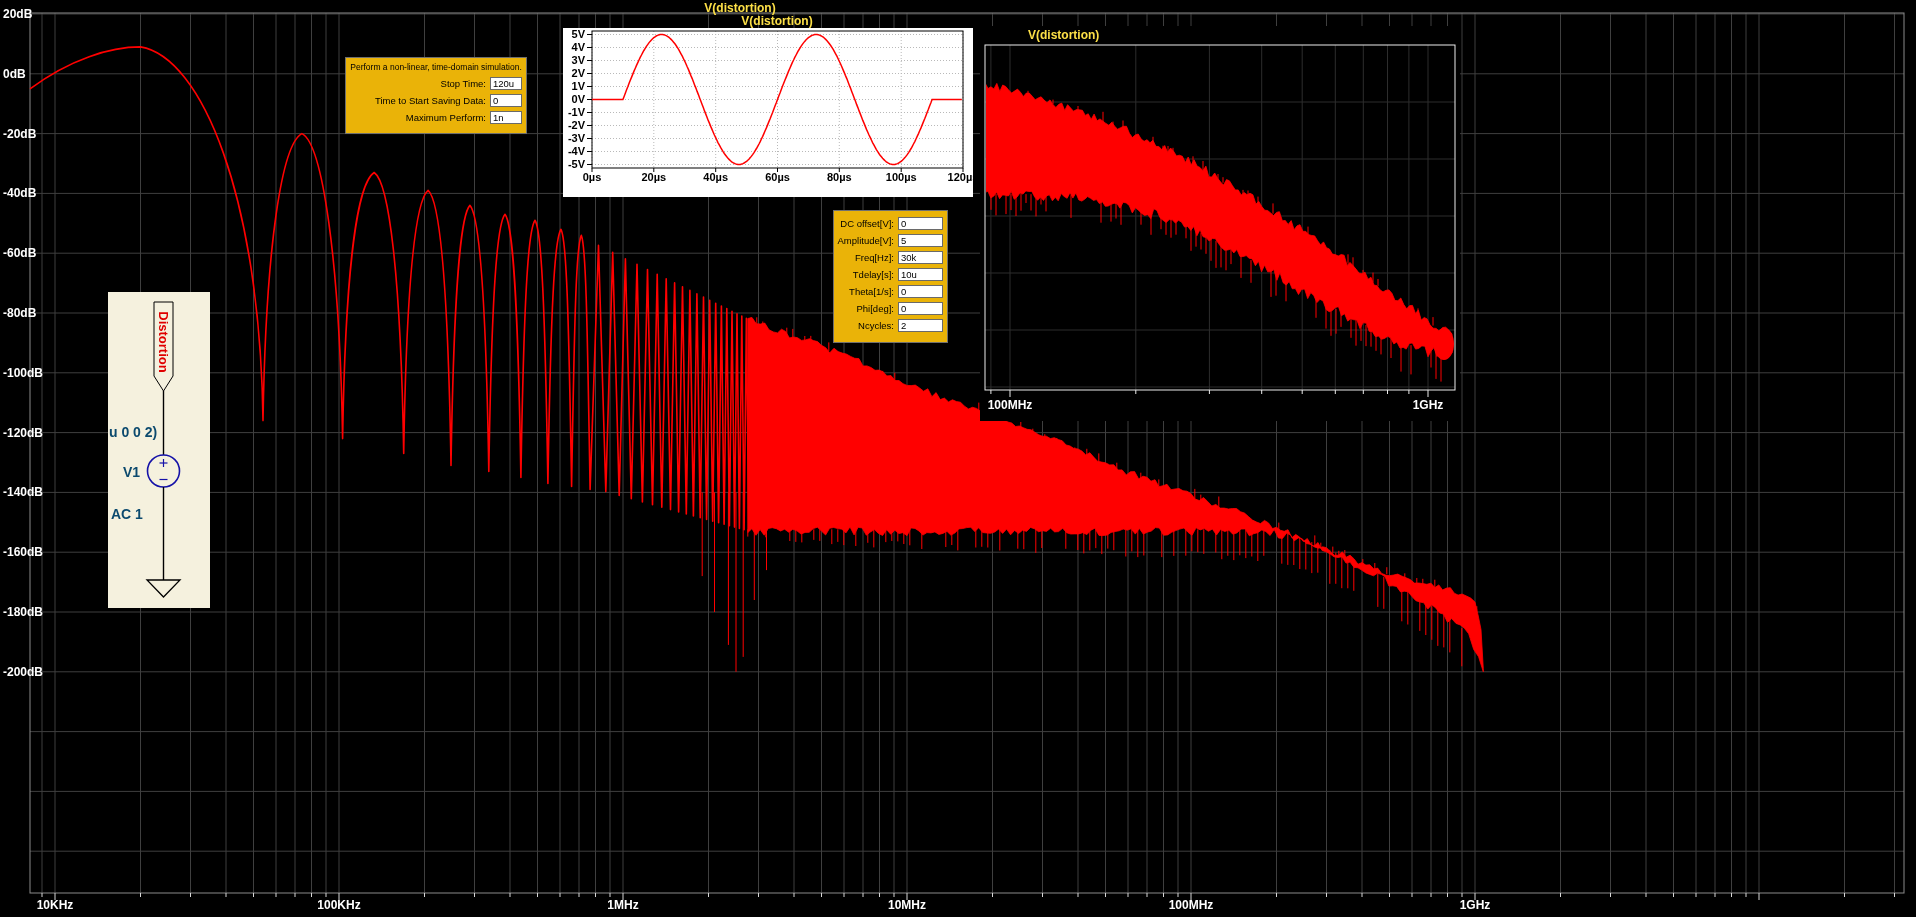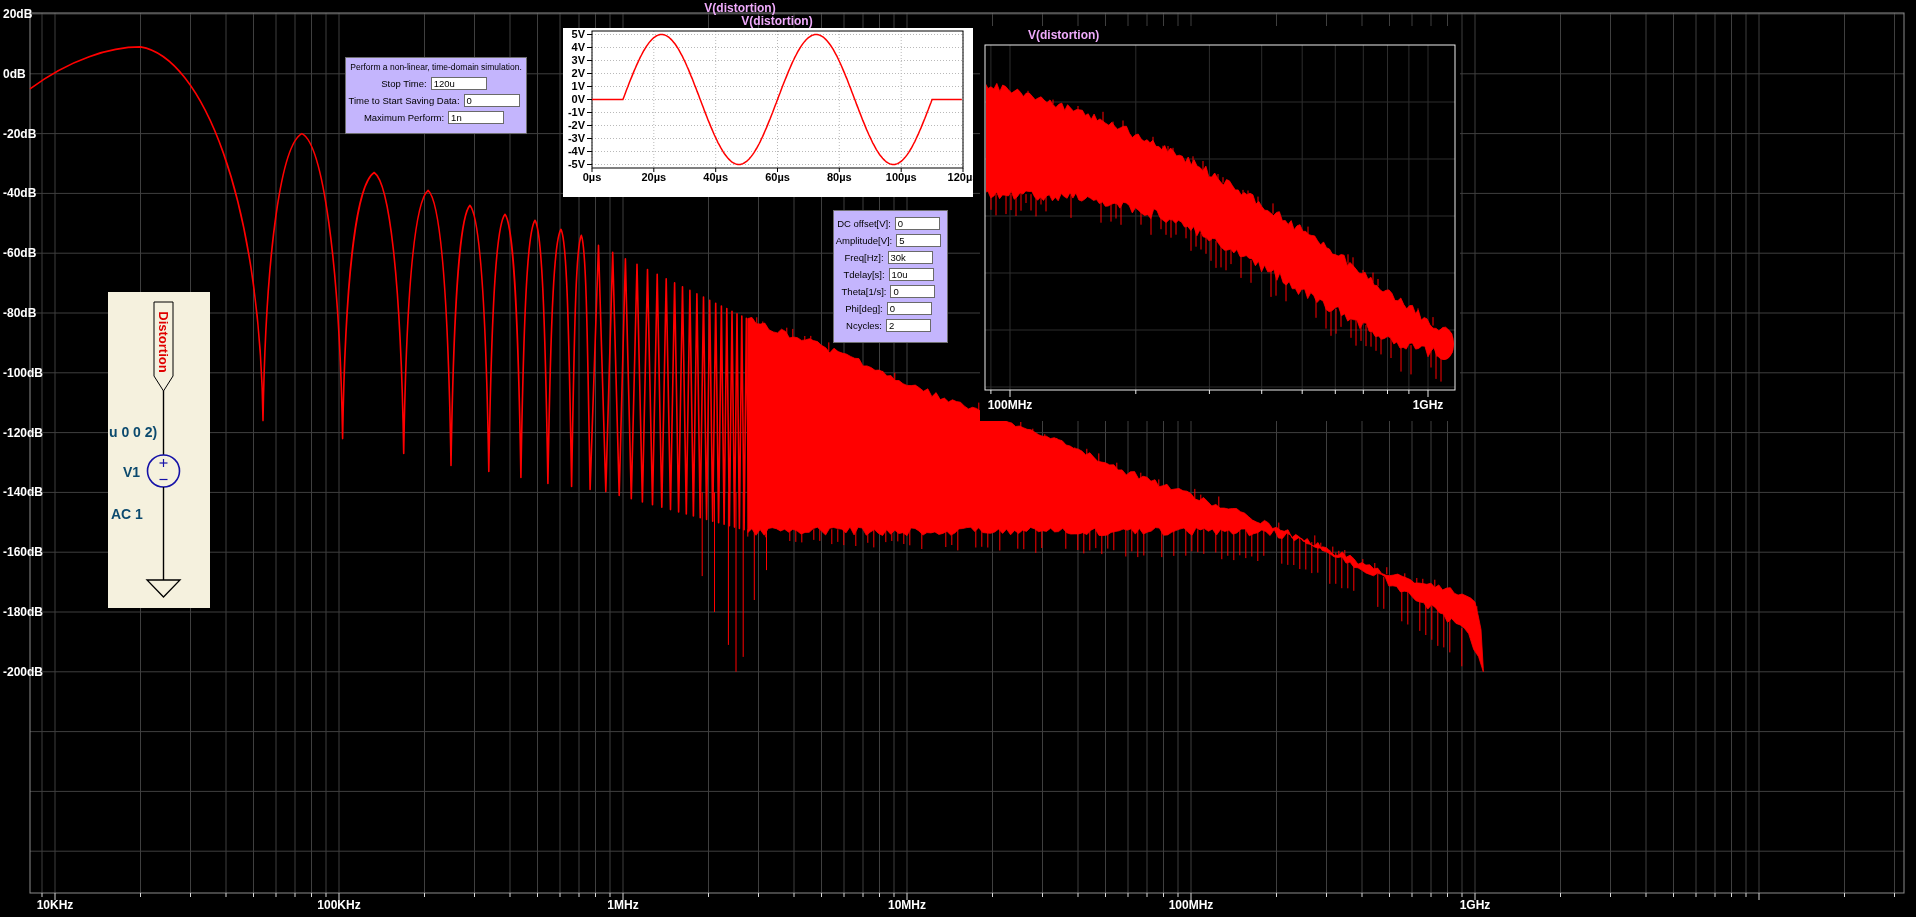--- a/index.html
+++ b/index.html
@@ -2,25 +2,25 @@
 <html><head>
 <meta charset="utf-8">
 <style>
   *{margin:0;padding:0;box-sizing:border-box}
   html,body{background:#000}
   body{font-family:"Liberation Sans",sans-serif}
   #stage{position:relative;width:1916px;height:917px;background:#000;overflow:hidden}
   #stage svg{position:absolute}
   .axlab{font:700 12px "Liberation Sans",sans-serif}
   .inslab{font:700 11px "Liberation Sans",sans-serif}
-  .ptitle{position:absolute;color:#f0abfc;font:700 12px "Liberation Sans",sans-serif;text-align:center;white-space:nowrap}
-  .dlg{position:absolute;background:#c4b5fd;border:1px solid #6f6f6f;color:#000;font:400 9.5px "Liberation Sans",sans-serif}
+  .ptitle{position:absolute;color:#fde047;font:700 12px "Liberation Sans",sans-serif;text-align:center;white-space:nowrap}
+  .dlg{position:absolute;background:#eab308;border:1px solid #6f6f6f;color:#000;font:400 9.5px "Liberation Sans",sans-serif}
   .dlg .desc{text-align:center;padding:4px 1px 1px;font-size:8.5px;white-space:nowrap}
-  .frow{display:flex;justify-content:center;align-items:center;gap:4px;margin:4px 4px 0 0}
-  .fbox{width:56px;height:13px;border:1px solid #6a6a6a;background:#fff;font:400 9.5px "Liberation Sans",sans-serif;padding:0 2px;line-height:11px;overflow:hidden}
+  .frow{display:flex;justify-content:flex-end;align-items:center;gap:4px;margin:4px 4px 0 0}
+  .fbox{width:32px;height:13px;border:1px solid #6a6a6a;background:#fff;font:400 9.5px "Liberation Sans",sans-serif;padding:0 2px;line-height:11px;overflow:hidden}
   .sine .fbox{width:45px}
   .schem{position:absolute;left:108px;top:292px;width:102px;height:316px;background:#f5f1de}
   .schem .t{position:absolute;color:#0c4a6e;font:700 14px "Liberation Sans",sans-serif;white-space:nowrap}
   .netlbl{position:absolute;color:#e00000;font:700 13px "Liberation Sans",sans-serif;white-space:nowrap;
           transform:translate(-50%,-50%) rotate(90deg)}
 </style>
 </head>
 <body>
 
 <div id="stage">

